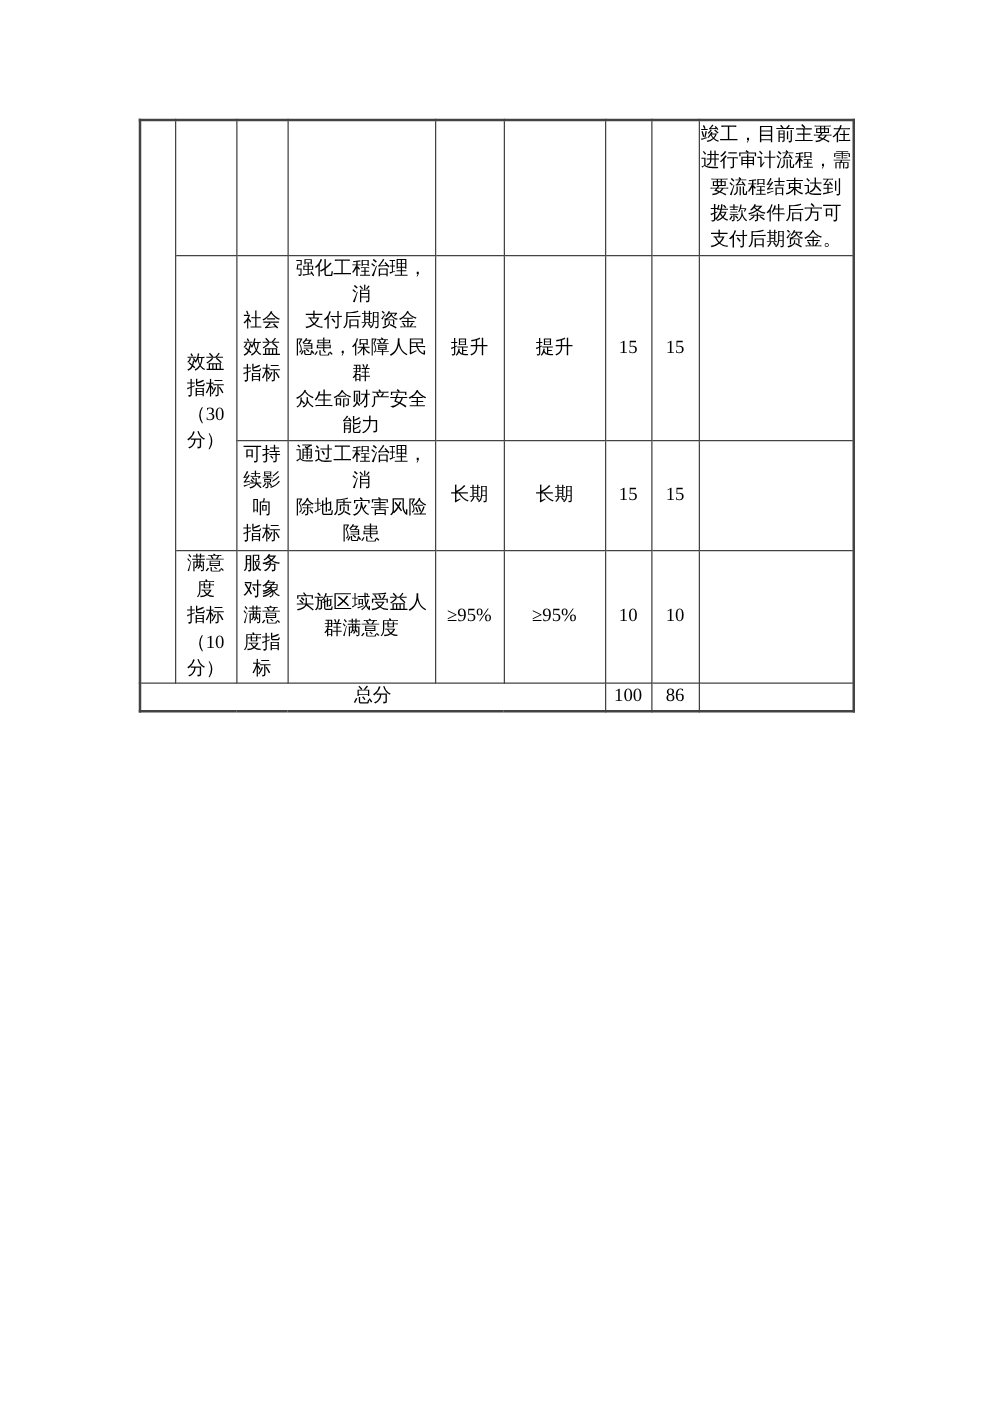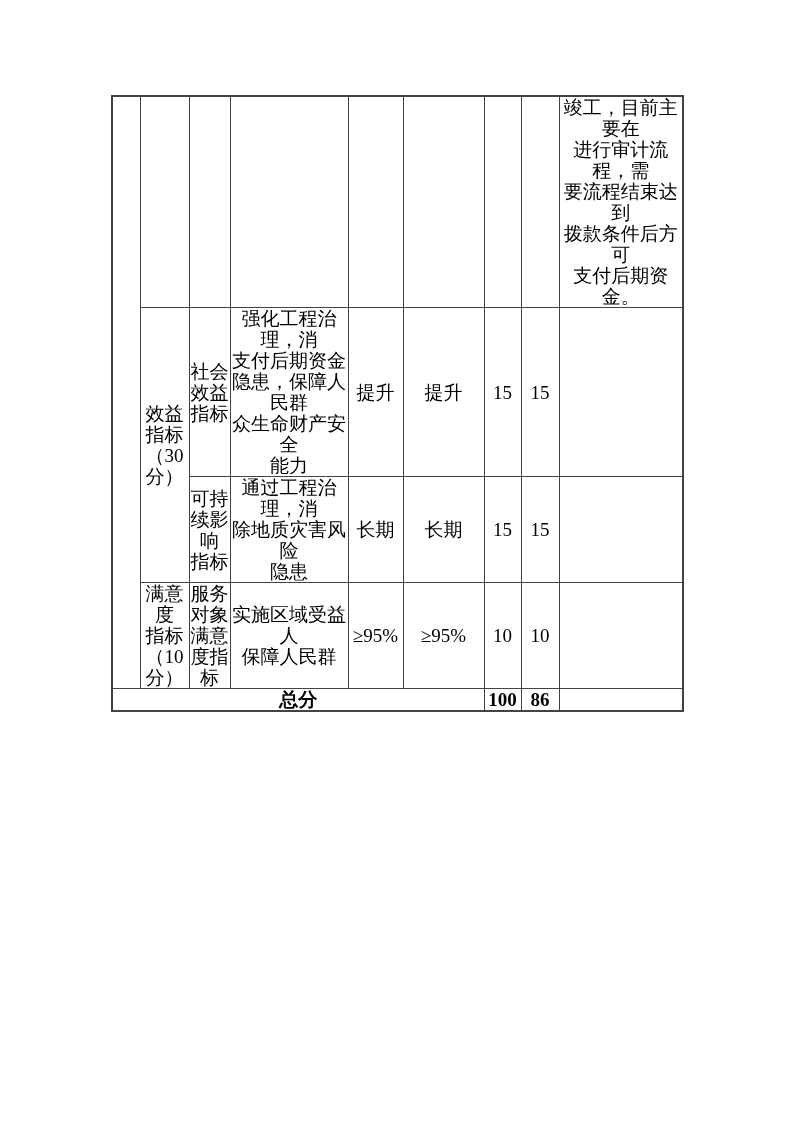--- a/index.html
+++ b/index.html
@@ -23,41 +23,41 @@
     width: 571px;
     border-collapse: collapse;
     table-layout: fixed;
     border: 2px solid #434343;
   }
   table.perf td {
     border: 1px solid #434343;
     text-align: center;
     vertical-align: middle;
     white-space: pre-line;
-    font-size: 19px;
+    font-size: 15px;
     line-height: 21px;
     padding: 0;
     overflow: hidden;
   }
   
   col.c1 { width: 28px; }
   col.c2 { width: 49px; }
   col.c3 { width: 41px; }
   col.c4 { width: 118px; }
   col.c5 { width: 55px; }
   col.c6 { width: 81px; }
   col.c7 { width: 37px; }
   col.c8 { width: 38px; }
   col.c9 { width: 124px; }
   
   tr.r1 { height: 108px; }
   tr.r2 { height: 104px; }
   tr.r3 { height: 88px; }
   tr.r4 { height: 102px; }
-  tr.r5 { height: 16px; font-weight: bold; }
+  tr.r5 { height: 16px; }
   td.remark-cell {
     text-align: left;
     vertical-align: top;
     padding: 1px 5px 0 7px;
     line-height: 21.4px;
   }
   td.num-cell {
     font-size: 13.5px;
     letter-spacing: 0;
   }
@@ -132,21 +132,21 @@
 度
 指标
 （10
 分）</td>
         <td>服务
 对象
 满意
 度指
 标</td>
         <td>实施区域受益人
-保障人民群</td>
+群满意度</td>
         <td>≥95%</td>
         <td>≥95%</td>
         <td class="num-cell">10</td>
         <td class="num-cell">10</td>
         <td></td>
       </tr>
       <tr class="r5">
         <td colspan="6">总分</td>
         <td class="num-cell">100</td>
         <td class="num-cell">86</td>

